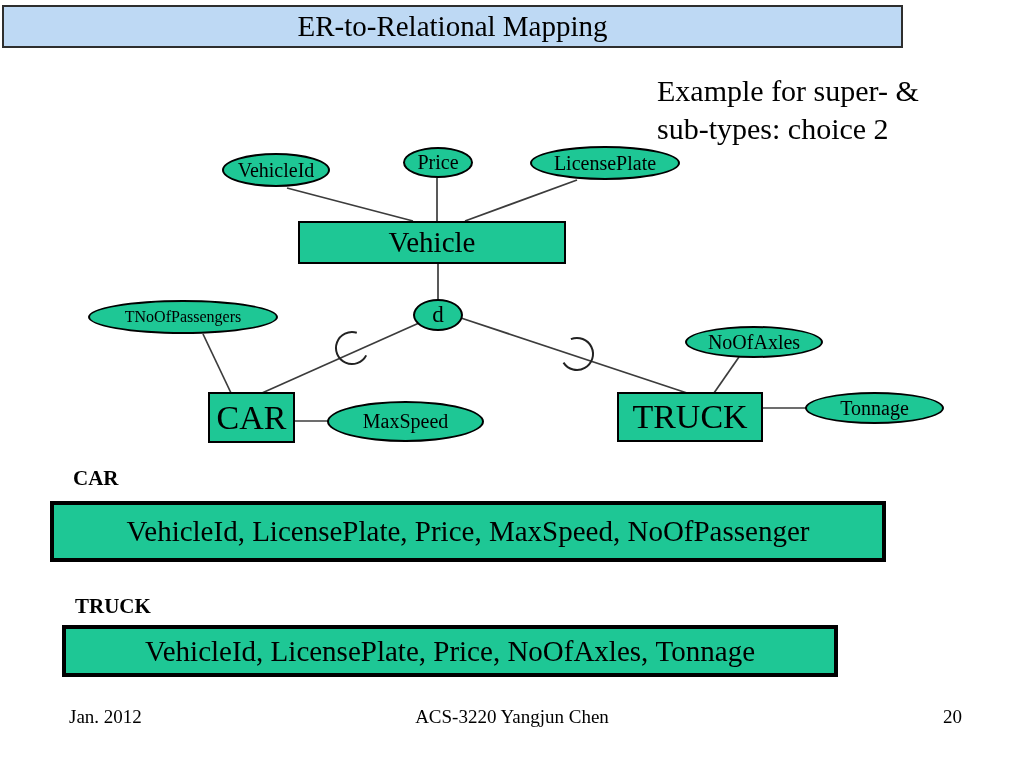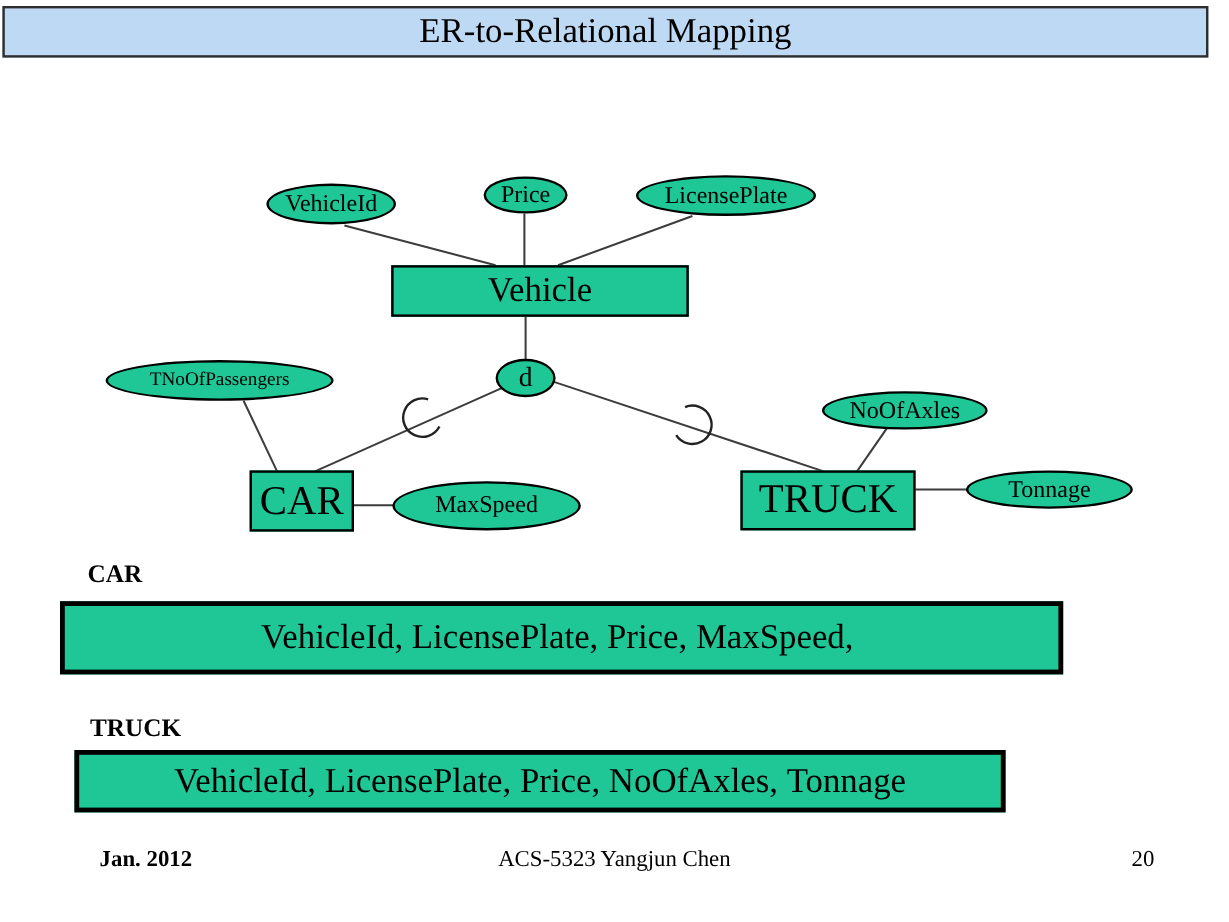--- a/index.html
+++ b/index.html
@@ -7,21 +7,21 @@
     --titlebg:#BED9F4;
     --ink:#000;
     --line:#3c3c3c;
   }
   *{margin:0;padding:0;box-sizing:border-box;}
   body{background:#fff;font-family:"Liberation Serif","DejaVu Serif",serif;color:var(--ink);}
   #slide{position:relative;width:1024px;height:768px;background:#ffffff;overflow:hidden;}
 
   
   .titlebar{
-    position:absolute;left:2px;top:5px;width:1005px;height:43px;
+    position:absolute;left:2px;top:5px;width:901px;height:43px;
     background:var(--titlebg);border:2px solid #2e2e2e;
     display:flex;align-items:center;justify-content:center;
     font-size:29px;z-index:3;
   }
 
   
   .heading{position:absolute;left:657px;top:72px;font-size:30px;line-height:38px;z-index:3;}
 
   
   .wires{position:absolute;left:0;top:0;width:1024px;height:768px;z-index:1;}
@@ -55,20 +55,24 @@
 </style>
 </head>
 <body>
 
 <div id="slide">
 
   <div class="titlebar">
     <span>ER-to-Relational Mapping</span>
   </div>
 
+  <div class="heading">
+    <div>Example for super- &amp;</div>
+    <div>sub-types: choice 2</div>
+  </div>
 
   <svg class="wires" viewBox="0 0 1024 768" aria-hidden="true">
     <line x1="287" y1="188" x2="413" y2="221"></line>
     <line x1="437" y1="178" x2="437" y2="221"></line>
     <line x1="577" y1="180" x2="465" y2="221"></line>
     <line x1="438" y1="264" x2="438" y2="300"></line>
     <line x1="419" y1="323" x2="262" y2="393"></line>
     <line x1="461" y1="318" x2="687" y2="393"></line>
     <line x1="203" y1="334" x2="231" y2="393"></line>
     <line x1="294" y1="421" x2="330" y2="421"></line>
@@ -99,45 +103,45 @@
   </div>
 
   <div class="ellipse" style="left:685px;top:326px;width:138px;height:32px;">
     <span>NoOfAxles</span>
   </div>
 
   <div class="ellipse" style="left:805px;top:392px;width:139px;height:32px;">
     <span>Tonnage</span>
   </div>
 
-  <div class="entity" style="left:326px;top:221px;width:248px;height:43px;font-size:29px;">
+  <div class="entity" style="left:298px;top:221px;width:268px;height:43px;font-size:29px;">
     <span>Vehicle</span>
   </div>
 
   <div class="ellipse" style="left:413px;top:299px;width:50px;height:32px;font-size:23px;">
     <span>d</span>
   </div>
 
   <div class="entity" style="left:208px;top:392px;width:87px;height:51px;font-size:34px;">
     <span>CAR</span>
   </div>
 
   <div class="entity" style="left:617px;top:392px;width:146px;height:50px;font-size:34px;">
     <span>TRUCK</span>
   </div>
 
   <div class="rel-label" style="left:73px;top:466px;">CAR</div>
 
   <div class="relbox" style="left:50px;top:501px;width:836px;height:61px;">
-    <span class="u">VehicleId</span><span>, </span><span class="u">LicensePlate</span><span>, </span><span>Price</span><span>, </span><span>MaxSpeed</span><span>, </span>
+    <span class="u">VehicleId</span><span>, </span><span class="u">LicensePlate</span><span>, </span><span>Price</span><span>, </span><span>MaxSpeed</span><span>, </span><span>NoOfPassenger</span>
   </div>
 
   <div class="rel-label" style="left:75px;top:594px;">TRUCK</div>
 
   <div class="relbox" style="left:62px;top:625px;width:776px;height:52px;">
     <span class="u">VehicleId</span><span>, </span><span class="u">LicensePlate</span><span>, </span><span>Price</span><span>, </span><span>NoOfAxles</span><span>, </span><span>Tonnage</span>
   </div>
 
-  <div class="footer-item" style="left:83px;font-weight:bold;">Jan. 2012</div>
-  <div class="footer-item footer-center">ACS-5323 Yangjun Chen</div>
+  <div class="footer-item" style="left:69px;">Jan. 2012</div>
+  <div class="footer-item footer-center">ACS-3220 Yangjun Chen</div>
   <div class="footer-item" style="left:943px;">20</div>
 
 </div>
 
 </body></html>

